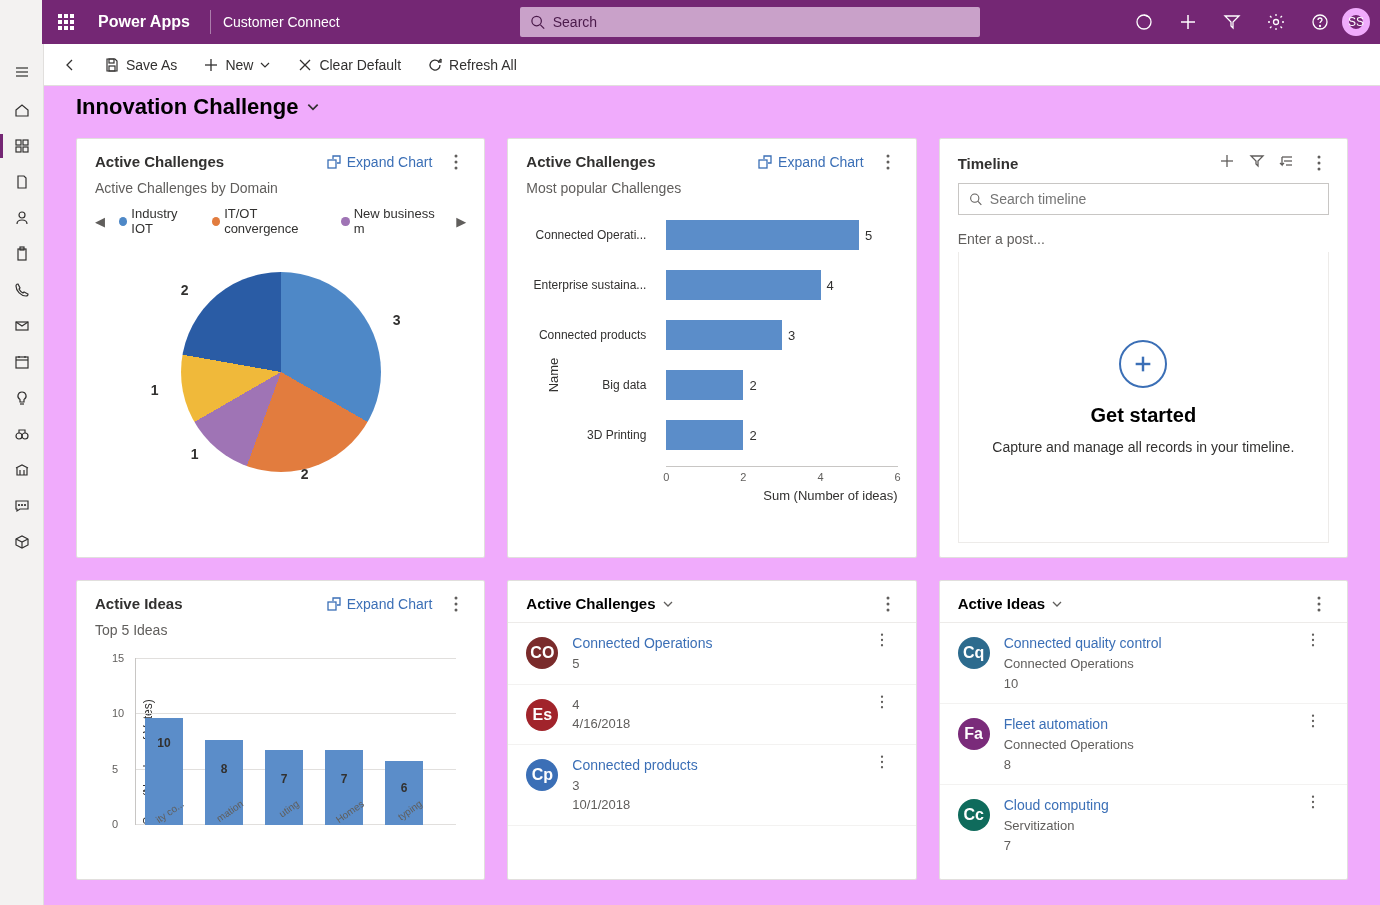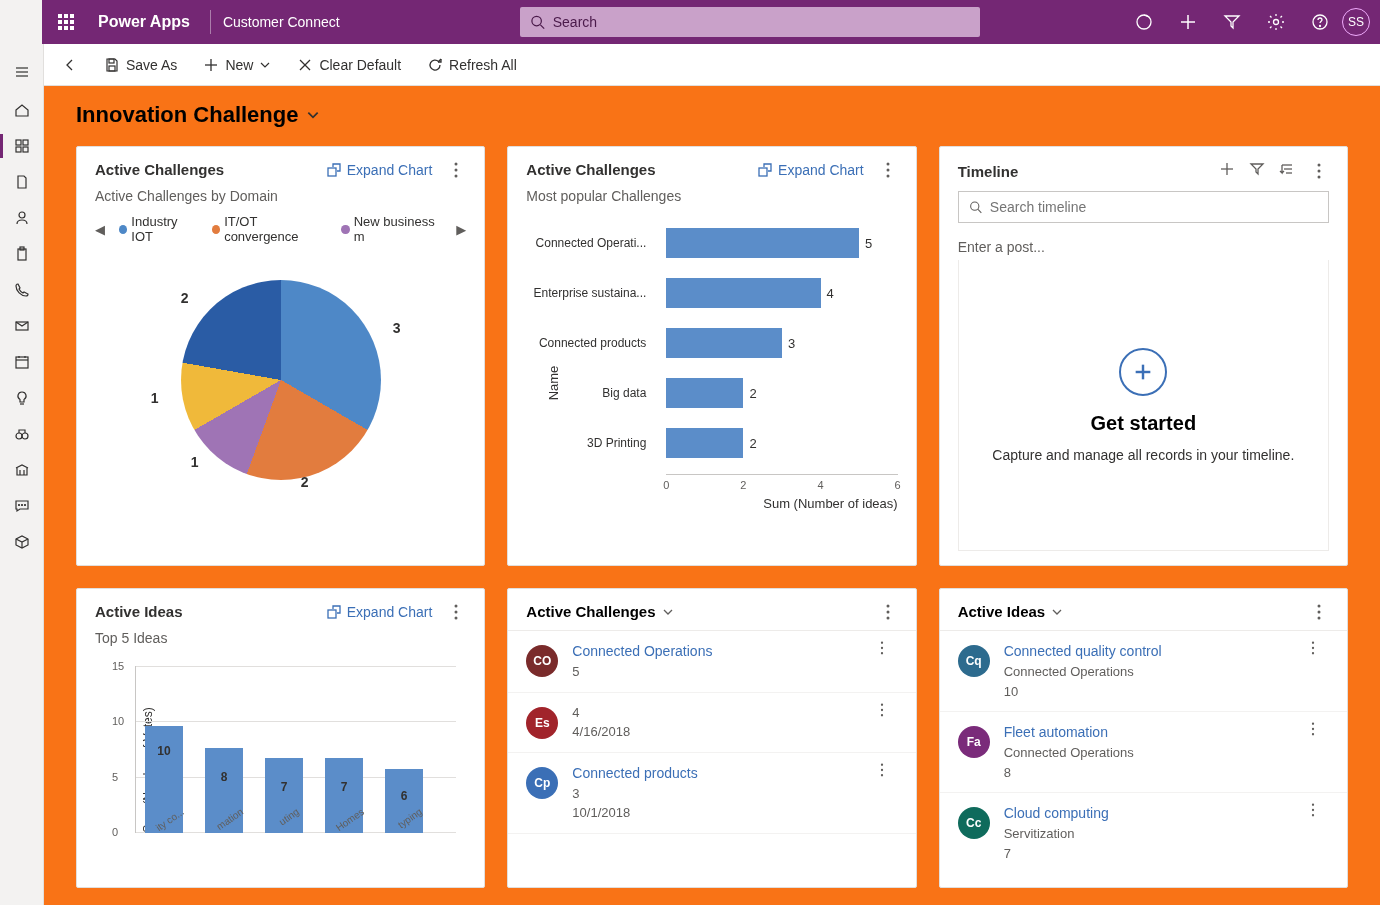--- a/index.html
+++ b/index.html
@@ -12,36 +12,36 @@
 .waffle-dots span { background: white; width: 4px; height: 4px; }
 .app-name { font-weight: 600; font-size: 16px; padding: 0 8px; }
 .vbar { width: 1px; height: 24px; background: rgba(255,255,255,0.4); margin: 0 12px; }
 .env-name { font-size: 14px; }
 .searchbox { background: #c9a1c9; height: 30px; width: 460px; margin-left: 180px; border-radius: 2px; display: flex; align-items: center; padding: 0 10px; }
 .searchbox svg { margin-right: 8px; }
 .searchbox input { background: transparent; border: none; outline: none; color: #4a1a4a; font-size: 14px; width: 100%; }
 .searchbox input::placeholder { color: #4a1a4a; }
 .top-icons { margin-left: auto; display: flex; align-items: center; }
 .top-icon { width: 44px; height: 44px; display: flex; align-items: center; justify-content: center; cursor: pointer; }
-.avatar-circle { width: 28px; height: 28px; border: 1px solid #f0abfc; border-radius: 50%; display: flex; align-items: center; justify-content: center; font-size: 12px; margin-right: 10px; }
+.avatar-circle { width: 28px; height: 28px; border: 7px solid #f0abfc; border-radius: 50%; display: flex; align-items: center; justify-content: center; font-size: 12px; margin-right: 10px; }
 
 
 .workspace { display: flex; height: calc(100% - 44px); }
 .leftnav { width: 44px; background: #f3f2f1; border-right: 1px solid #e1dfdd; display: flex; flex-direction: column; align-items: center; padding-top: 8px; }
 .leftnav .nav-icon { width: 44px; height: 36px; display: flex; align-items: center; justify-content: center; cursor: pointer; color: #323130; position: relative; }
 .leftnav .nav-icon.active::before { content: ""; position: absolute; left: 0; top: 6px; bottom: 6px; width: 3px; background: #742774; }
 .leftnav .hamburger { height: 40px; }
 
 .main { flex: 1; display: flex; flex-direction: column; background: white; overflow: hidden; }
 .cmdbar { height: 42px; border-bottom: 1px solid #e1dfdd; display: flex; align-items: center; padding: 0 8px; gap: 6px; background: white; }
 .cmdbar .back { width: 36px; height: 36px; display: flex; align-items: center; justify-content: center; cursor: pointer; }
 .cmd-btn { display: flex; align-items: center; gap: 6px; padding: 0 10px; height: 36px; cursor: pointer; font-size: 14px; color: #323130; }
 .cmd-btn svg { color: #323130; }
 
-.page { padding: 16px 32px; background: #f97316; flex: 1; overflow-y: auto; }
+.page { padding: 8px 32px; background: #f0abfc; flex: 1; overflow-y: auto; }
 .page-title { font-size: 22px; font-weight: 600; display: flex; align-items: center; gap: 8px; margin-bottom: 18px; cursor: pointer; }
 .grid { display: grid; grid-template-columns: 1fr 1fr 1fr; gap: 22px; }
 
 .card { background: white; border: 1px solid #e1dfdd; border-radius: 2px; padding: 14px 18px; height: 420px; display: flex; flex-direction: column; }
 .card-header { display: flex; align-items: center; justify-content: space-between; margin-bottom: 10px; }
 .card-title { font-size: 15px; font-weight: 600; color: #323130; }
 .expand-chart { display: flex; align-items: center; gap: 6px; color: #3b6fb6; font-size: 14px; cursor: pointer; }
 .card-menu { width: 20px; display: flex; align-items: center; justify-content: center; cursor: pointer; color: #605e5c; }
 .header-right { display: flex; align-items: center; gap: 14px; }
 
@@ -86,21 +86,21 @@
 .vbars { position: absolute; left: 50px; right: 10px; bottom: 40px; top: 0; display: flex; align-items: flex-end; gap: 22px; }
 .vbar-item { width: 38px; display: flex; flex-direction: column; align-items: center; }
 .vbar-bar { width: 100%; background: #5b8dc9; }
 .vbar-lbl { position: absolute; font-size: 12px; font-weight: 600; color: #323130; }
 .vbar-xtick { position: absolute; bottom: 16px; font-size: 10px; color: #605e5c; transform: rotate(-35deg); transform-origin: top right; white-space: nowrap; }
 .vbar-ytitle { position: absolute; left: -10px; top: 50%; transform: translateY(-50%) rotate(-90deg); font-size: 12px; color: #323130; white-space: nowrap; }
 
 
 .list-body { flex: 1; overflow-y: auto; border-top: 1px solid #edebe9; margin: 0 -18px; }
 .list-row { display: flex; align-items: flex-start; padding: 10px 18px; border-bottom: 1px solid #f3f2f1; gap: 14px; }
-.list-avatar { width: 32px; height: 32px; border-radius: 50%; display: flex; align-items: center; justify-content: center; color: white; font-size: 12px; font-weight: 600; flex-shrink: 0; margin-top: 4px; }
+.list-avatar { width: 32px; height: 32px; border-radius: 50%; display: flex; align-items: center; justify-content: center; color: white; font-size: 16px; font-weight: 600; flex-shrink: 0; margin-top: 4px; }
 .list-text { flex: 1; font-size: 14px; line-height: 1.5; color: #323130; }
 .list-text .l1 { color: #3b6fb6; cursor: pointer; }
 .list-text .l2, .list-text .l3 { color: #605e5c; font-size: 13px; }
 .row-menu { color: #605e5c; cursor: pointer; width: 18px; }
 
 .title-dd { display: flex; align-items: center; gap: 6px; cursor: pointer; font-size: 15px; font-weight: 600; }
 
 ::-webkit-scrollbar { width: 16px; }
 ::-webkit-scrollbar-track { background: #f3f2f1; }
 ::-webkit-scrollbar-thumb { background: #c8c6c4; }

